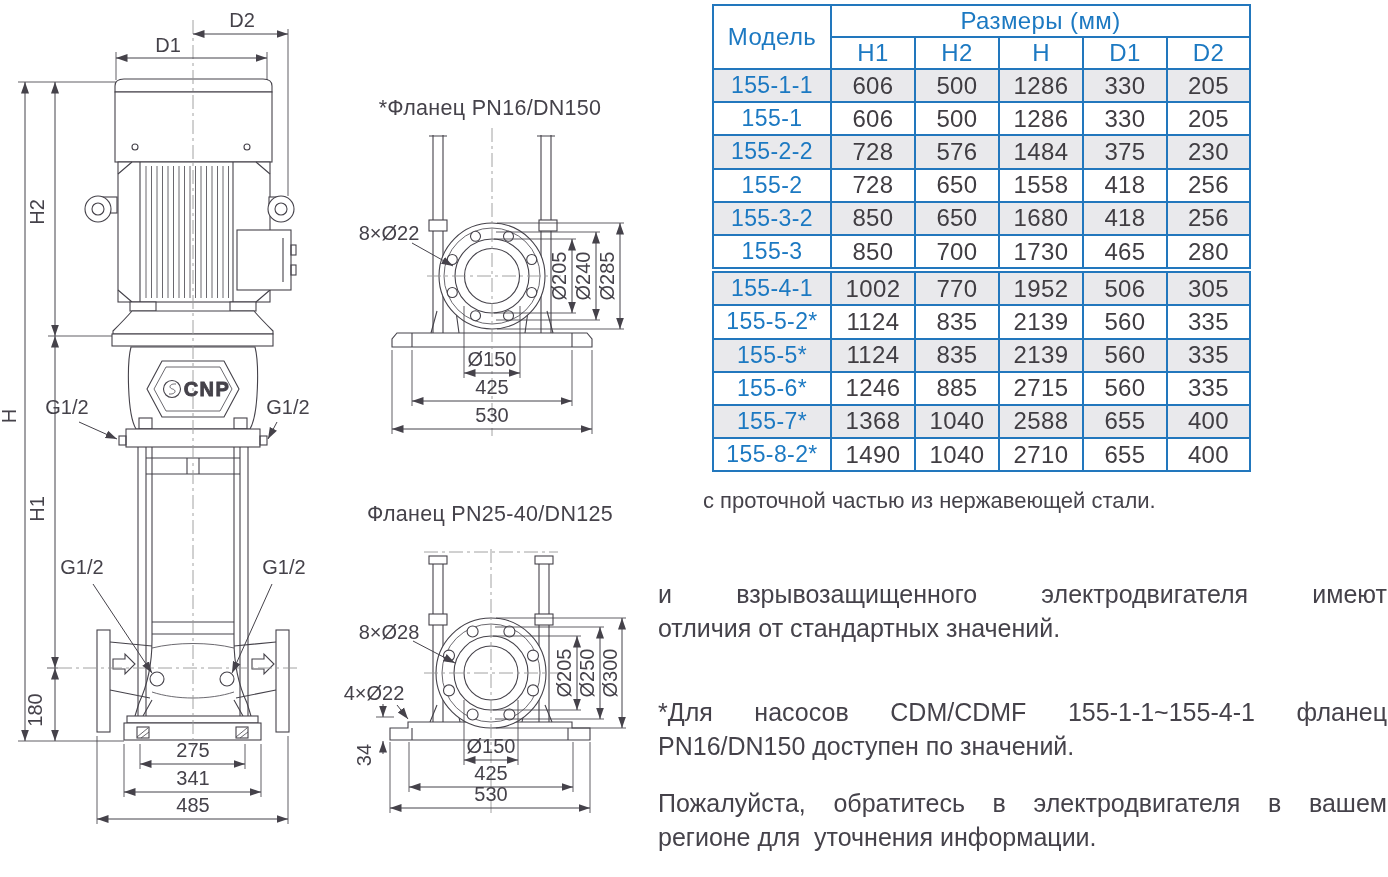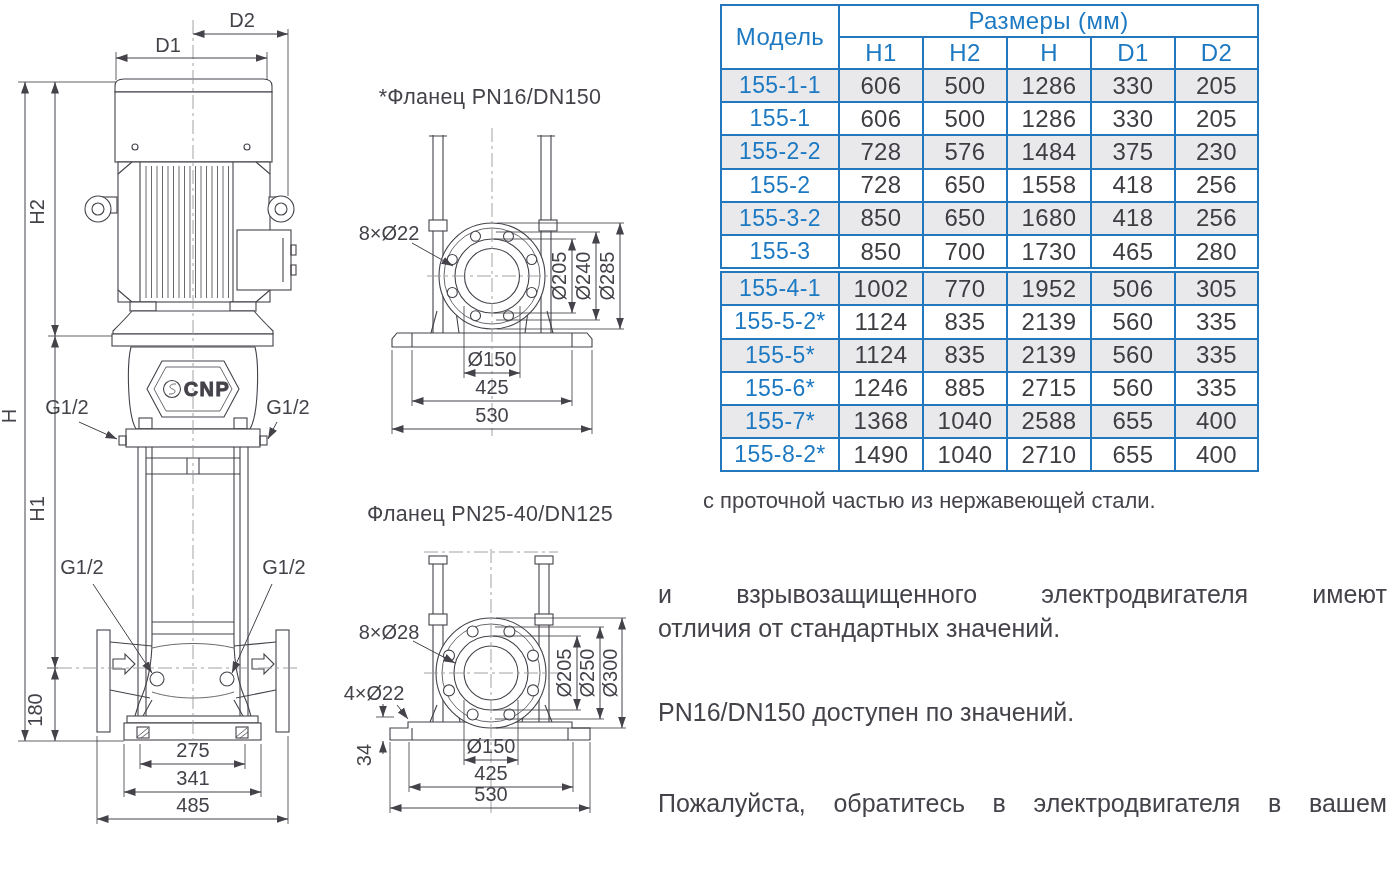--- a/index.html
+++ b/index.html
@@ -11,21 +11,21 @@
   svg{position:absolute;overflow:visible}
   svg text{font-family:"Liberation Sans",sans-serif;font-size:20px;fill:#45424a}
   .st{stroke:#45424a;stroke-width:1.1;fill:none;stroke-linecap:butt}
   .thin{stroke-width:.8}
   .cl{stroke:#979797;stroke-width:.9;fill:none;stroke-dasharray:14 4 3 4}
   .dm{stroke:#45424a;stroke-width:1;fill:none}
   .ext{stroke:#45424a;stroke-width:.85;fill:none}
   
   .dims-table{
     position:absolute;left:712px;top:4px;width:537px;
-    border-collapse:collapse;table-layout:fixed;margin-left:8px;
+    border-collapse:collapse;table-layout:fixed;
   }
   .dims-table th,.dims-table td{
     border:2px solid #2277bd;text-align:center;vertical-align:middle;
     padding:0;letter-spacing:.4px;overflow:hidden;
   }
   .dims-table thead th{color:#1c79c2;font-weight:normal;font-size:24px;background:#fff}
   .dims-table thead tr:nth-child(1) th{height:30px}
   .dims-table thead tr:nth-child(2) th{height:30px}
   .dims-table tbody td{height:31.2px;font-size:24px;color:#403d42;background:#fff}
   .dims-table tbody td.model{color:#1c79c2;font-size:23px}
@@ -144,21 +144,21 @@
     <text x="193" y="785" text-anchor="middle">341</text>
     <text x="193" y="812" text-anchor="middle">485</text>
     <text x="67" y="414" text-anchor="middle">G1/2</text>
     <text x="288" y="414" text-anchor="middle">G1/2</text>
     <text x="82" y="574" text-anchor="middle">G1/2</text>
     <text x="284" y="574" text-anchor="middle">G1/2</text>
   </g>
   <text x="207" y="396" text-anchor="middle" font-size="16.5" font-weight="bold" letter-spacing="1.5" fill="#fff" stroke="#45424a" stroke-width=".9">CNP</text>
 </svg>
 
-<div class="ftitle" style="left:340px;top:85px">*Фланец PN16/DN150</div>
+<div class="ftitle" style="left:340px;top:96px">*Фланец PN16/DN150</div>
 <svg style="left:350px;top:100px" width="340" height="345" viewBox="350 100 340 345">
   <defs>
     <marker id="aF1" markerWidth="12" markerHeight="10" refX="11.5" refY="5" orient="auto-start-reverse" markerUnits="userSpaceOnUse">
       <path d="M0,1 L11.5,5 L0,9 Z" fill="#45424a"></path>
     </marker>
   </defs>
   <g class="st">
     <path d="M433,135 V333 M443,135 V333 M541,135 V333 M551,135 V333"></path>
     <path d="M429,136 H447 M537,136 H555"></path>
     <path d="M392,347 V339 L397,333 H587 L592,339 V347 Z" fill="#fff"></path>
@@ -378,18 +378,20 @@
 <div class="note">
   <div>с проточной частью из нержавеющей стали.</div>
 </div>
 
 <div class="para" style="top:577px">
   <div class="jl">и взрывозащищенного электродвигателя имеют</div>
   <div class="ll">отличия от стандартных значений.</div>
 </div>
 
 <div class="para" style="top:695px">
+  <div class="jl">*Для насосов CDM/CDMF 155-1-1~155-4-1 фланец</div>
   <div class="ll">PN16/DN150 доступен по значений.</div>
 </div>
 
 <div class="para" style="top:786px">
   <div class="jl">Пожалуйста, обратитесь в электродвигателя в вашем</div>
+  <div class="ll">регионе для  уточнения информации.</div>
 </div>
 
 </body></html>

